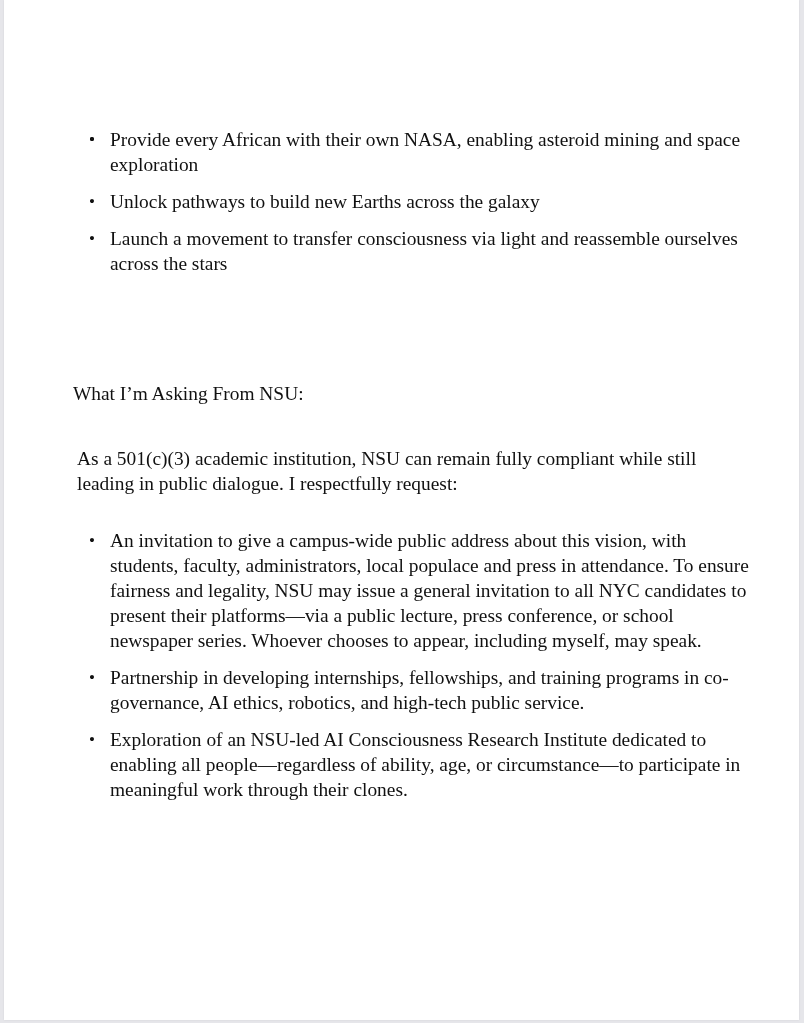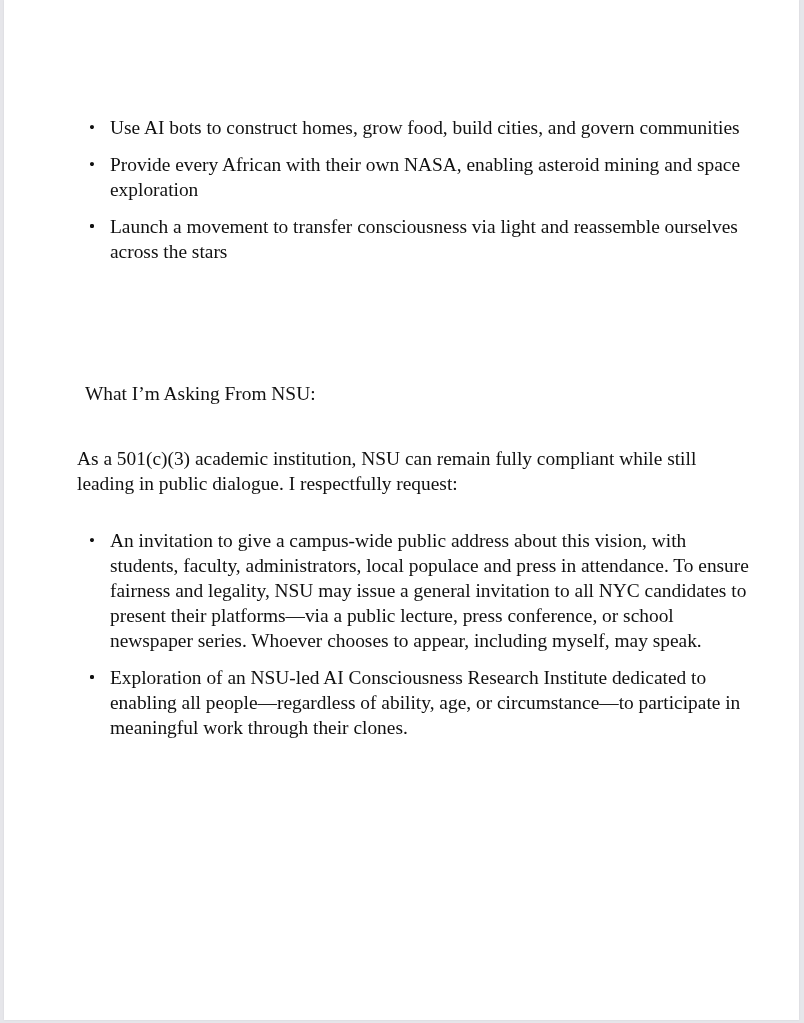--- a/index.html
+++ b/index.html
@@ -18,63 +18,64 @@
   .content {
     position: absolute; left: 65px; top: 115px; width: 680px;
     font-size: 19.4px; line-height: 25px;
   }
   ul.bullets { list-style: none; margin: 0; padding: 0 0 0 41px; }
   ul.bullets li { position: relative; margin: 0 0 12px 0; }
   ul.bullets li .dot {
     position: absolute; left: -21px; top: 0; font-size: 17px;
   }
   .list1 { position: absolute; top: 0; left: 0; }
-  .heading { position: absolute; top: 266px; left: 16px; }
+  .heading { position: absolute; top: 266px; left: 4px; }
   .para { position: absolute; top: 331px; left: 8px; width: 680px; }
   .list2 { position: absolute; top: 413px; left: 0; width: 680px; }
   .list2 ul.bullets li { margin-bottom: 12px; }
 </style>
 </head>
 <body>
 
 <div class="page">
   <div class="content">
 
     <div class="list1">
       <ul class="bullets">
         <li>
           <span class="dot">•</span>
-          <span>Use AI bots to construct homes, grow food, build cities, and govern communities</span>
         </li>
         <li>
           <span class="dot">•</span>
           <span>Provide every African with their own NASA, enabling asteroid mining and space exploration</span>
         </li>
         <li>
           <span class="dot">•</span>
+          <span>Unlock pathways to build new Earths across the galaxy</span>
         </li>
         <li>
           <span class="dot">•</span>
           <span>Launch a movement to transfer consciousness via light and reassemble ourselves across the stars</span>
         </li>
       </ul>
     </div>
 
     <div class="heading">What I’m Asking From NSU:</div>
 
     <div class="para">As a 501(c)(3) academic institution, NSU can remain fully compliant while still leading in public dialogue. I respectfully request:</div>
 
     <div class="list2">
       <ul class="bullets">
         <li>
           <span class="dot">•</span>
           <span>An invitation to give a campus-wide public address about this vision, with students, faculty, administrators, local populace and press in attendance. To ensure fairness and legality, NSU may issue a general invitation to all NYC candidates to present their platforms—via a public lecture, press conference, or school newspaper series. Whoever chooses to appear, including myself, may speak.</span>
         </li>
         <li>
           <span class="dot">•</span>
+          <span>Partnership in developing internships, fellowships, and training programs in co-governance, AI ethics, robotics, and high-tech public service.</span>
         </li>
         <li>
           <span class="dot">•</span>
           <span>Exploration of an NSU-led AI Consciousness Research Institute dedicated to enabling all people—regardless of ability, age, or circumstance—to participate in meaningful work through their clones.</span>
         </li>
       </ul>
     </div>
 
   </div>
 </div>

